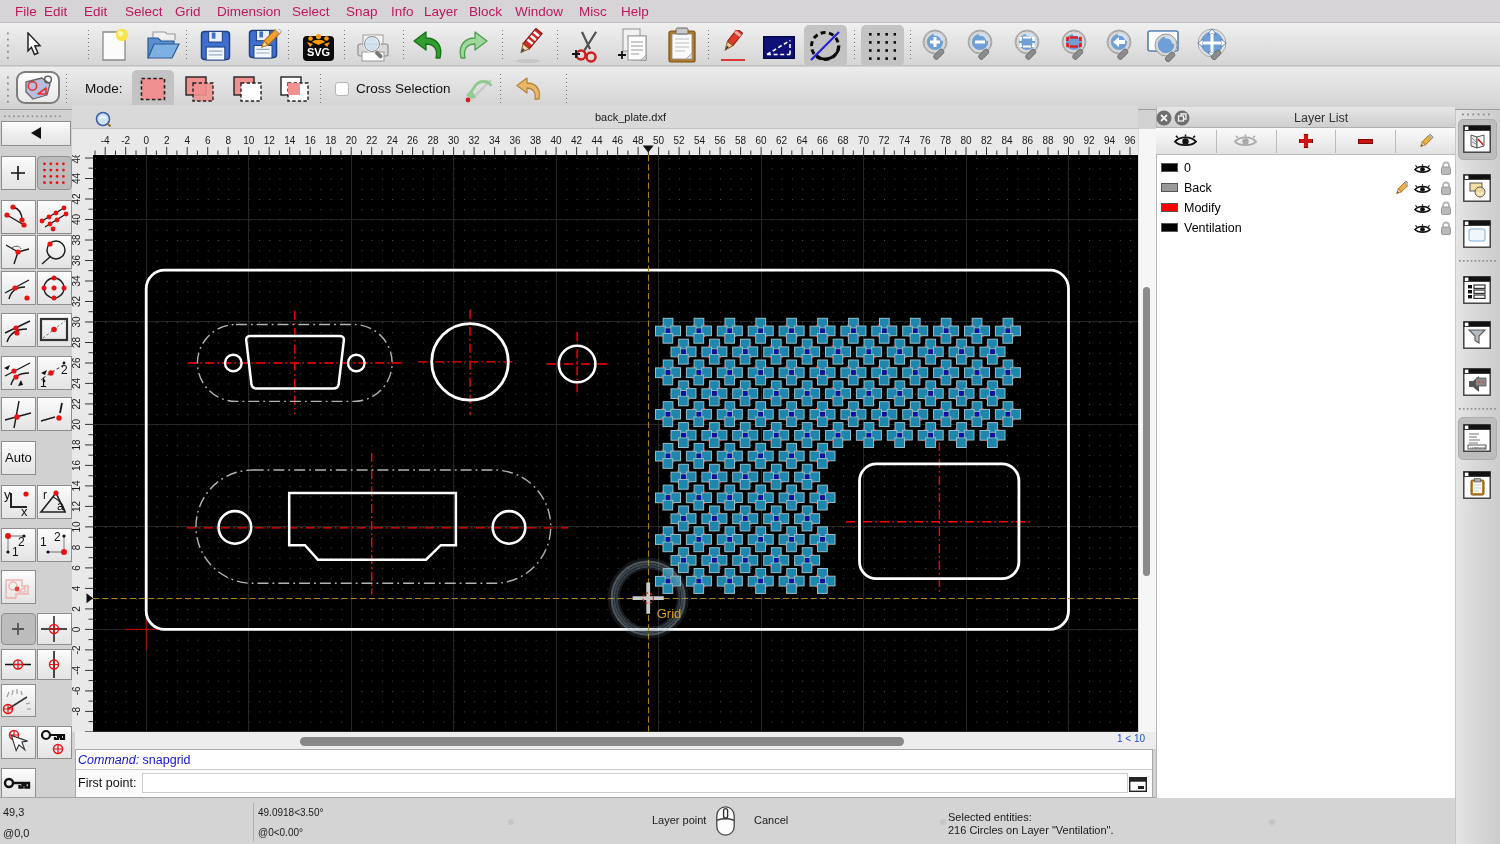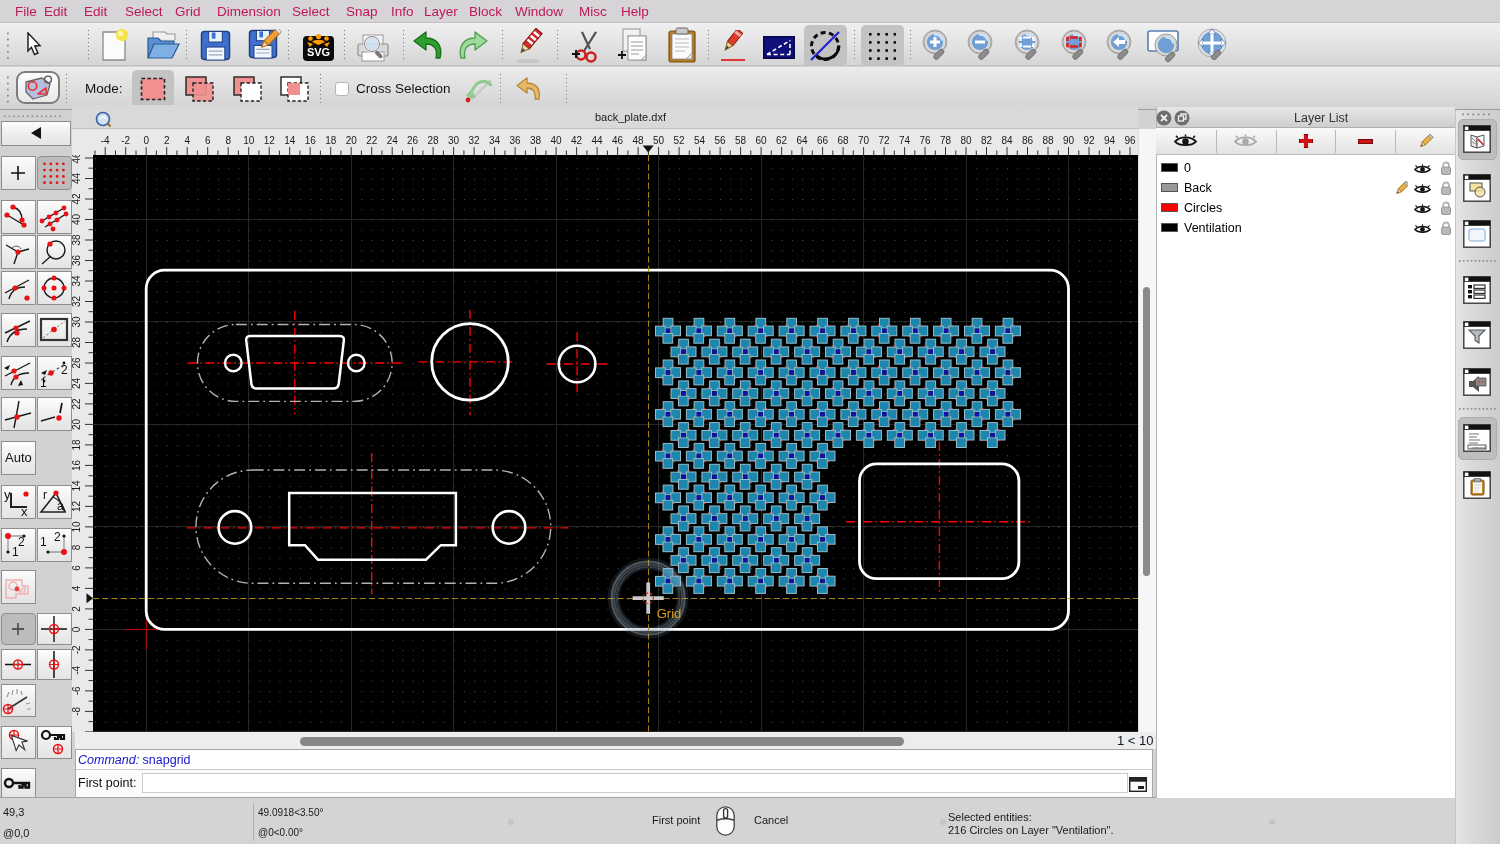--- a/index.html
+++ b/index.html
@@ -10,21 +10,21 @@
 .seldark{background:#c3c3c3;border-radius:5px}
 .vsep{position:absolute;width:1px;background-image:linear-gradient(#777 28%,transparent 28%);background-size:1px 4px}
 .leftdock{left:0;top:110px;width:72px;height:690px;background:#d1d1d1}
 .lbtn{position:absolute;background:linear-gradient(#fdfdfd,#ededed 55%,#e4e4e4);border:1px solid #8e8e8e}
 .lbtnsel{background:#bcbcbc;border:1px solid #8e8e8e;border-radius:4px}
 .tabbar{left:72px;top:105px;width:1066px;height:24px;background:#d9d9d9;border-bottom:1px solid #c2c2c2}
 .whitestrip{left:1138px;top:129px;width:18px;height:603px;background:#f6f6f6;border-left:1px solid #dcdcdc}
 .vthumb{left:1142.5px;top:287px;width:7px;height:289px;background:#8a8a8a;border-radius:4px}
 .minirow{left:75px;top:732px;width:1081px;height:17px;background:#ededed}
 .hthumb{left:300px;top:736.5px;width:604px;height:9px;background:#878787;border-radius:4.5px}
-.mininum{position:absolute;left:1117px;top:732.5px;font-size:13px;color:#0f172a}
+.mininum{position:absolute;left:1117px;top:732.5px;font-size:10px;color:#1d4ed8}
 .cmdbox{left:75px;top:749px;width:1078px;height:48px;background:#fff;border:1px solid #a8a8a8}
 .cmdrow1{left:76px;top:749.5px;width:1076px;height:20px;background:#fff;border-bottom:1px solid #c9c9c9;font-size:12.5px;color:#1414cc;padding:3px 0 8px 2px}
 .cmdrow2{left:76px;top:770px;width:1076px;height:26.5px;background:#fbfbfb;font-size:12.5px;color:#111;padding:6px 0 0 2px}
 .cmdinput{position:absolute;left:142px;top:773px;width:986px;height:20px;background:#fff;border:1px solid #ccc}
 .statusbar{left:0;top:797px;width:1500px;height:47px;background:#d4d4d4;border-top:1px solid #a2a2a2}
 .ss{position:absolute;font-size:10px;color:#1a1a1a;white-space:nowrap}
 .layerpanel{left:1156px;top:107px;width:299px;height:691px;background:#fff;border-left:1px solid #b5b5b5}
 .lptitle{left:1156px;top:107px;width:299px;height:21px;background:linear-gradient(#e6e6e6,#cfcfcf);border-bottom:1px solid #b0b0b0;border-left:1px solid #b5b5b5}
 .lptools{left:1156px;top:128px;width:299px;height:27px;background:linear-gradient(#fafafa,#e2e2e2);border-bottom:1px solid #bbb}
 .lprow{position:absolute;font-size:12.5px;color:#000;left:1184px}
@@ -810,21 +810,21 @@
     <rect x="0.7" y="0.7" width="16.6" height="13.6" fill="#fff" stroke="#222" stroke-width="1.4"></rect>
     <rect x="0.7" y="0.7" width="16.6" height="4" fill="#222"></rect>
     <rect x="9" y="9" width="6" height="3" fill="#222"></rect>
   </svg>
 <div class="abs statusbar"></div>
 <span class="ss" style="left:3px;top:806px;font-size:11px">49,3</span>
 <span class="ss" style="left:3px;top:827px;font-size:11px">@0,0</span>
 <div class="abs" style="left:253px;top:803px;width:1px;height:38px;background:#b0b0b0"></div>
 <span class="ss" style="left:258px;top:806.5px">49.0918&lt;3.50°</span>
 <span class="ss" style="left:258px;top:826.5px">@0&lt;0.00°</span>
-<span class="ss" style="left:652px;top:814px;font-size:11px">First point</span>
+<span class="ss" style="left:652px;top:814px;font-size:11px">Layer point</span>
 <svg class="abs" style="left:716px;top:806px" width="19" height="30" viewBox="0 0 19 30">
     <rect x="0.8" y="0.8" width="17.4" height="28.4" rx="8.7" fill="#fdfdfd" stroke="#444" stroke-width="1.3"></rect>
 <path d="M1 14.2C6 12.4 13 12.4 18 14.2" stroke="#444" stroke-width="1.6" fill="none"></path>
 <rect x="7.6" y="2.6" width="4" height="9.5" rx="2" fill="#fff" stroke="#333" stroke-width="1.4"></rect>
   </svg>
 <span class="ss" style="left:754px;top:814px;font-size:11px">Cancel</span>
 <span class="ss" style="left:948px;top:811px;font-size:11px">Selected entities:</span>
 <span class="ss" style="left:948px;top:823.5px;font-size:11px">216 Circles on Layer "Ventilation".</span>
 <div class="abs" style="left:508px;top:818.5px;width:6px;height:6px;border-radius:50%;background:#c5c5c5"></div>
 <div class="abs" style="left:940px;top:818.5px;width:6px;height:6px;border-radius:50%;background:#c5c5c5"></div>
@@ -890,21 +890,21 @@
 <svg class="abs" style="left:1414px;top:183.5px" width="17" height="10.54" viewBox="0 0 24 15">
     <path d="M1 8C6 2 18 2 23 8C18 13 6 13 1 8Z" fill="none" stroke="#111" stroke-width="2"></path>
     <circle cx="12" cy="7.8" r="3.4" fill="#111"></circle>
     <path d="M4 4L2 2M12 2.6V0.4M20 4l2-2" stroke="#111" stroke-width="1.6"></path>
   </svg>
 <svg class="abs" style="left:1440px;top:181px" width="12" height="15" viewBox="0 0 12 15">
     <path d="M3 6V4.5a3 3 0 0 1 6 0V6" fill="none" stroke="#b5b5b5" stroke-width="1.8"></path>
     <rect x="1.5" y="6" width="9" height="7.5" rx="1.5" fill="#b9b9b9" stroke="#9a9a9a"></rect>
   </svg>
 <div class="swatch" style="top:203px;background:#f00"></div>
-<span class="lprow" style="top:200.5px">Circles</span>
+<span class="lprow" style="top:200.5px">Modify</span>
 <svg class="abs" style="left:1414px;top:203.5px" width="17" height="10.54" viewBox="0 0 24 15">
     <path d="M1 8C6 2 18 2 23 8C18 13 6 13 1 8Z" fill="none" stroke="#111" stroke-width="2"></path>
     <circle cx="12" cy="7.8" r="3.4" fill="#111"></circle>
     <path d="M4 4L2 2M12 2.6V0.4M20 4l2-2" stroke="#111" stroke-width="1.6"></path>
   </svg>
 <svg class="abs" style="left:1440px;top:201px" width="12" height="15" viewBox="0 0 12 15">
     <path d="M3 6V4.5a3 3 0 0 1 6 0V6" fill="none" stroke="#b5b5b5" stroke-width="1.8"></path>
     <rect x="1.5" y="6" width="9" height="7.5" rx="1.5" fill="#b9b9b9" stroke="#9a9a9a"></rect>
   </svg>
 <div class="swatch" style="top:223px;background:#000"></div>

